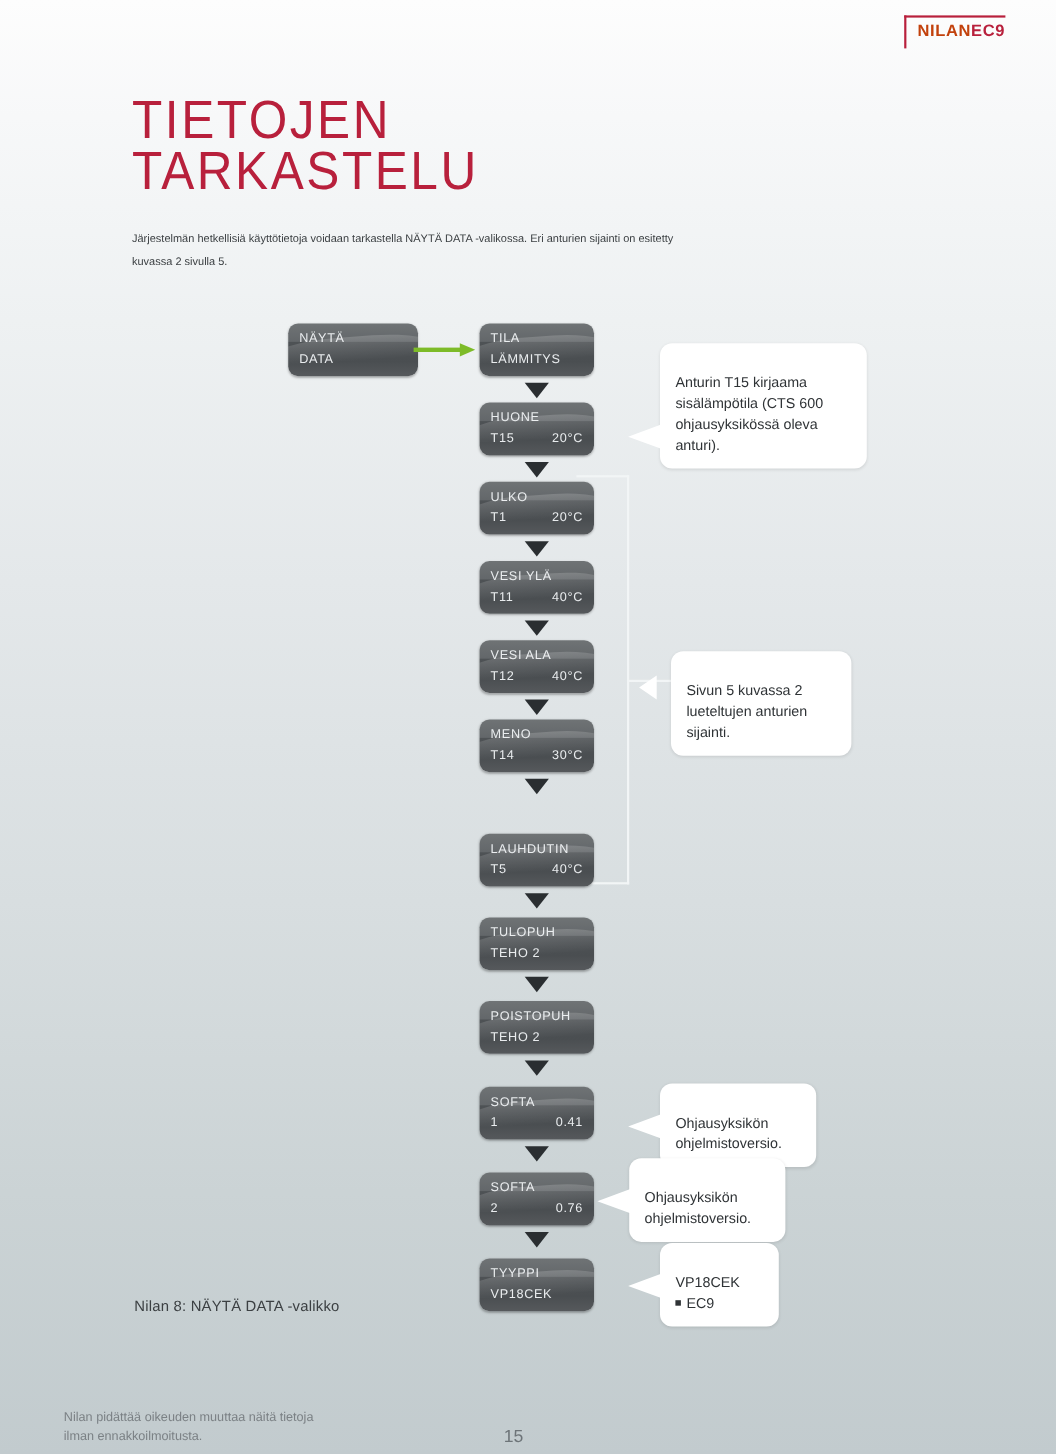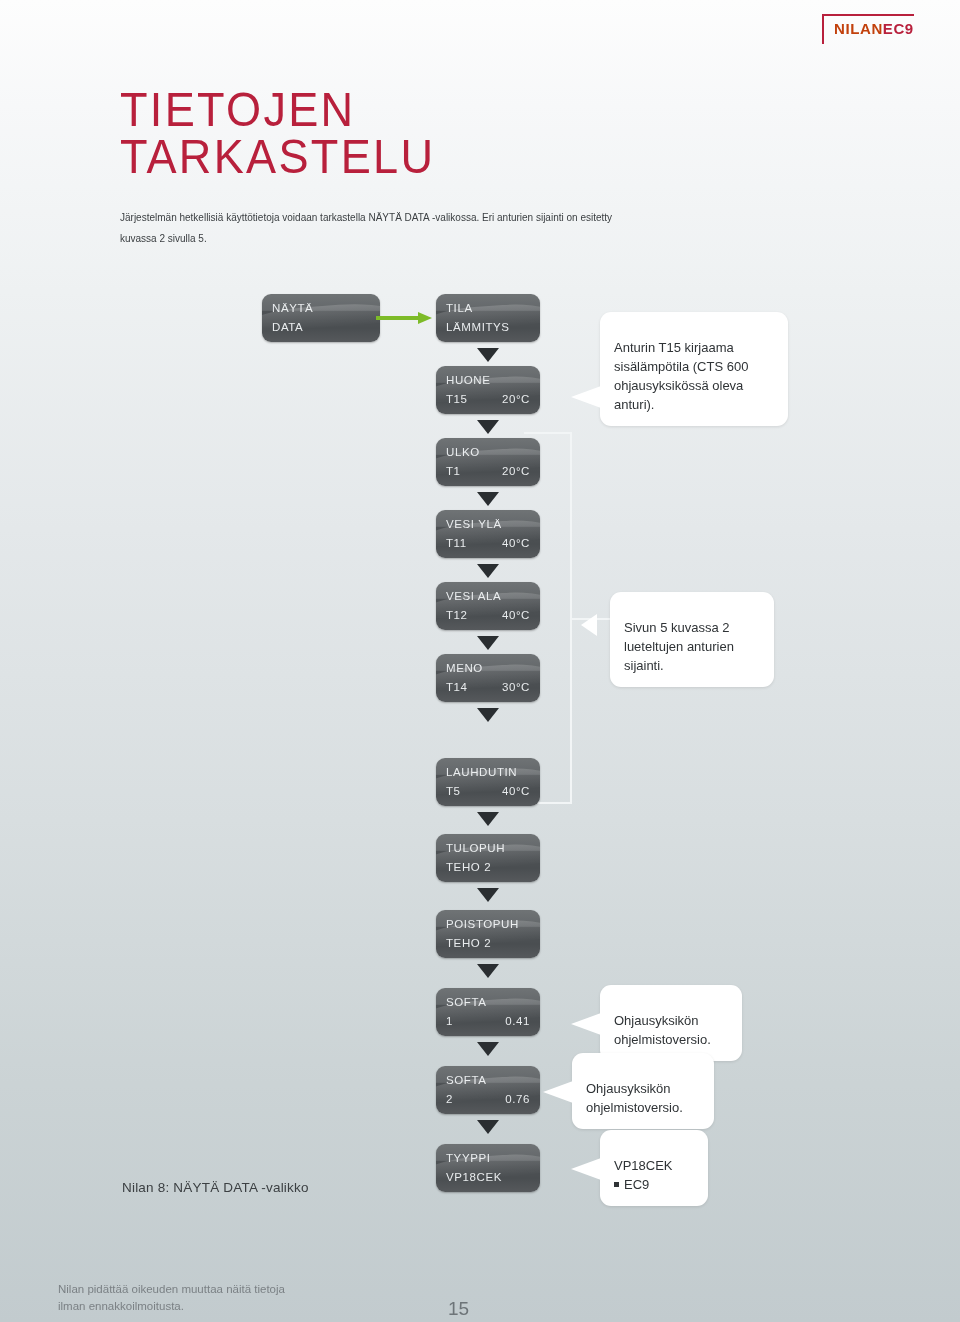--- a/index.html
+++ b/index.html
@@ -125,22 +125,22 @@
     position:absolute; left:122px; top:1180px;
     font-size:13.5px; color:#3c4043; letter-spacing:.2px;
   }
 
   
   .footer {
     position:absolute; left:58px; top:1281px;
     font-size:11.5px; line-height:17px; color:#7b8185;
   }
   .pagenum {
-    position:absolute; left:448px; top:1298px;
-    font-size:19px; color:#6d7478;
+    position:absolute; left:458px; top:1298px;
+    font-size:16px; color:#6d7478;
   }
 </style>
 </head>
 <body>
 
 <div class="logo">
   <span class="logo-text">
     <span class="logo-nilan">NILAN</span><span class="logo-ec9">EC9</span>
   </span>
 </div>

